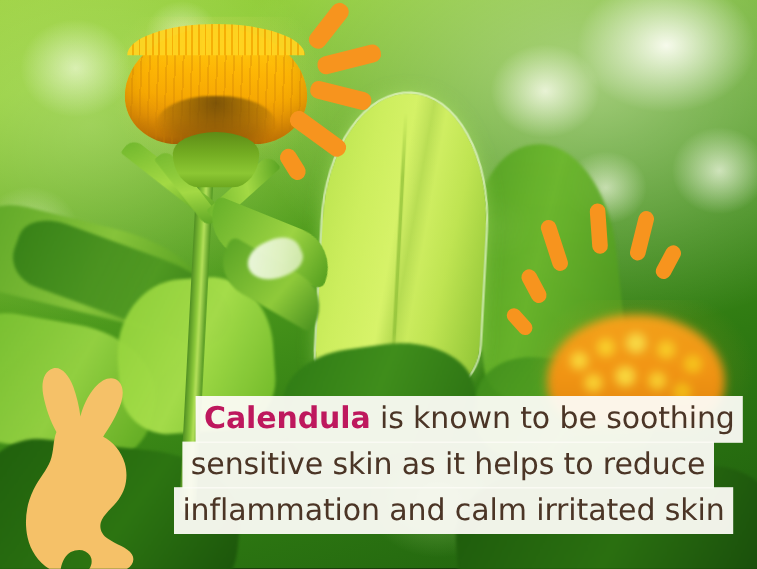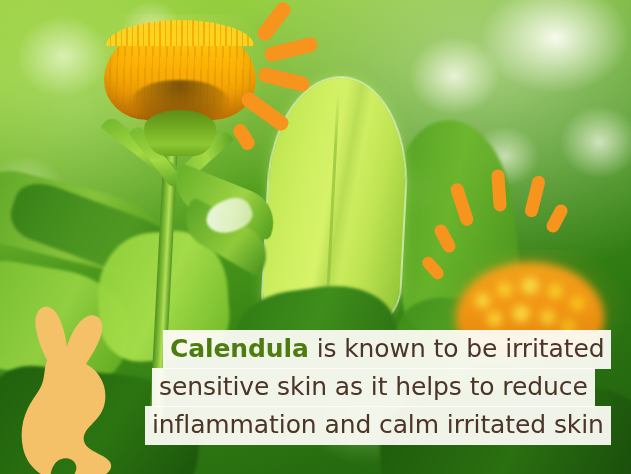--- a/index.html
+++ b/index.html
@@ -285,21 +285,21 @@
     letter-spacing: -0.1px;
     white-space: nowrap;
     padding: 1px 7px 2px 7px;
     box-sizing: border-box;
   }
   .cap-line.l1 { left: 163px; top: 330px; }
   .cap-line.l2 { left: 152px; top: 368px; }
   .cap-line.l3 { left: 145px; top: 406px; }
   .cap-strong {
     font-weight: bold;
-    color: #4d7c0f;
+    color: #be185d;
   }
 </style>
 </head>
 <body>
 
 <div id="canvas">
 
   <div class="photo"></div>
   <div class="light-wash"></div>
 
@@ -374,19 +374,19 @@
         C 86 178, 74 178, 64 177
         C 70 172, 72 166, 69 161
         C 66 156, 59 155, 53 158
         C 48 161, 45 167, 44 176
         Z" fill="#f5c168"></path>
     </svg>
   </div>
 
   <div class="caption">
     <div class="cap-line l1">
-      <span class="cap-strong">Calendula</span><span> is known to be irritated</span>
+      <span class="cap-strong">Calendula</span><span> is known to be soothing</span>
     </div>
     <div class="cap-line l3">inflammation and calm irritated skin</div>
     <div class="cap-line l2">sensitive skin as it helps to reduce</div>
   </div>
 
 </div>
 
 </body></html>

